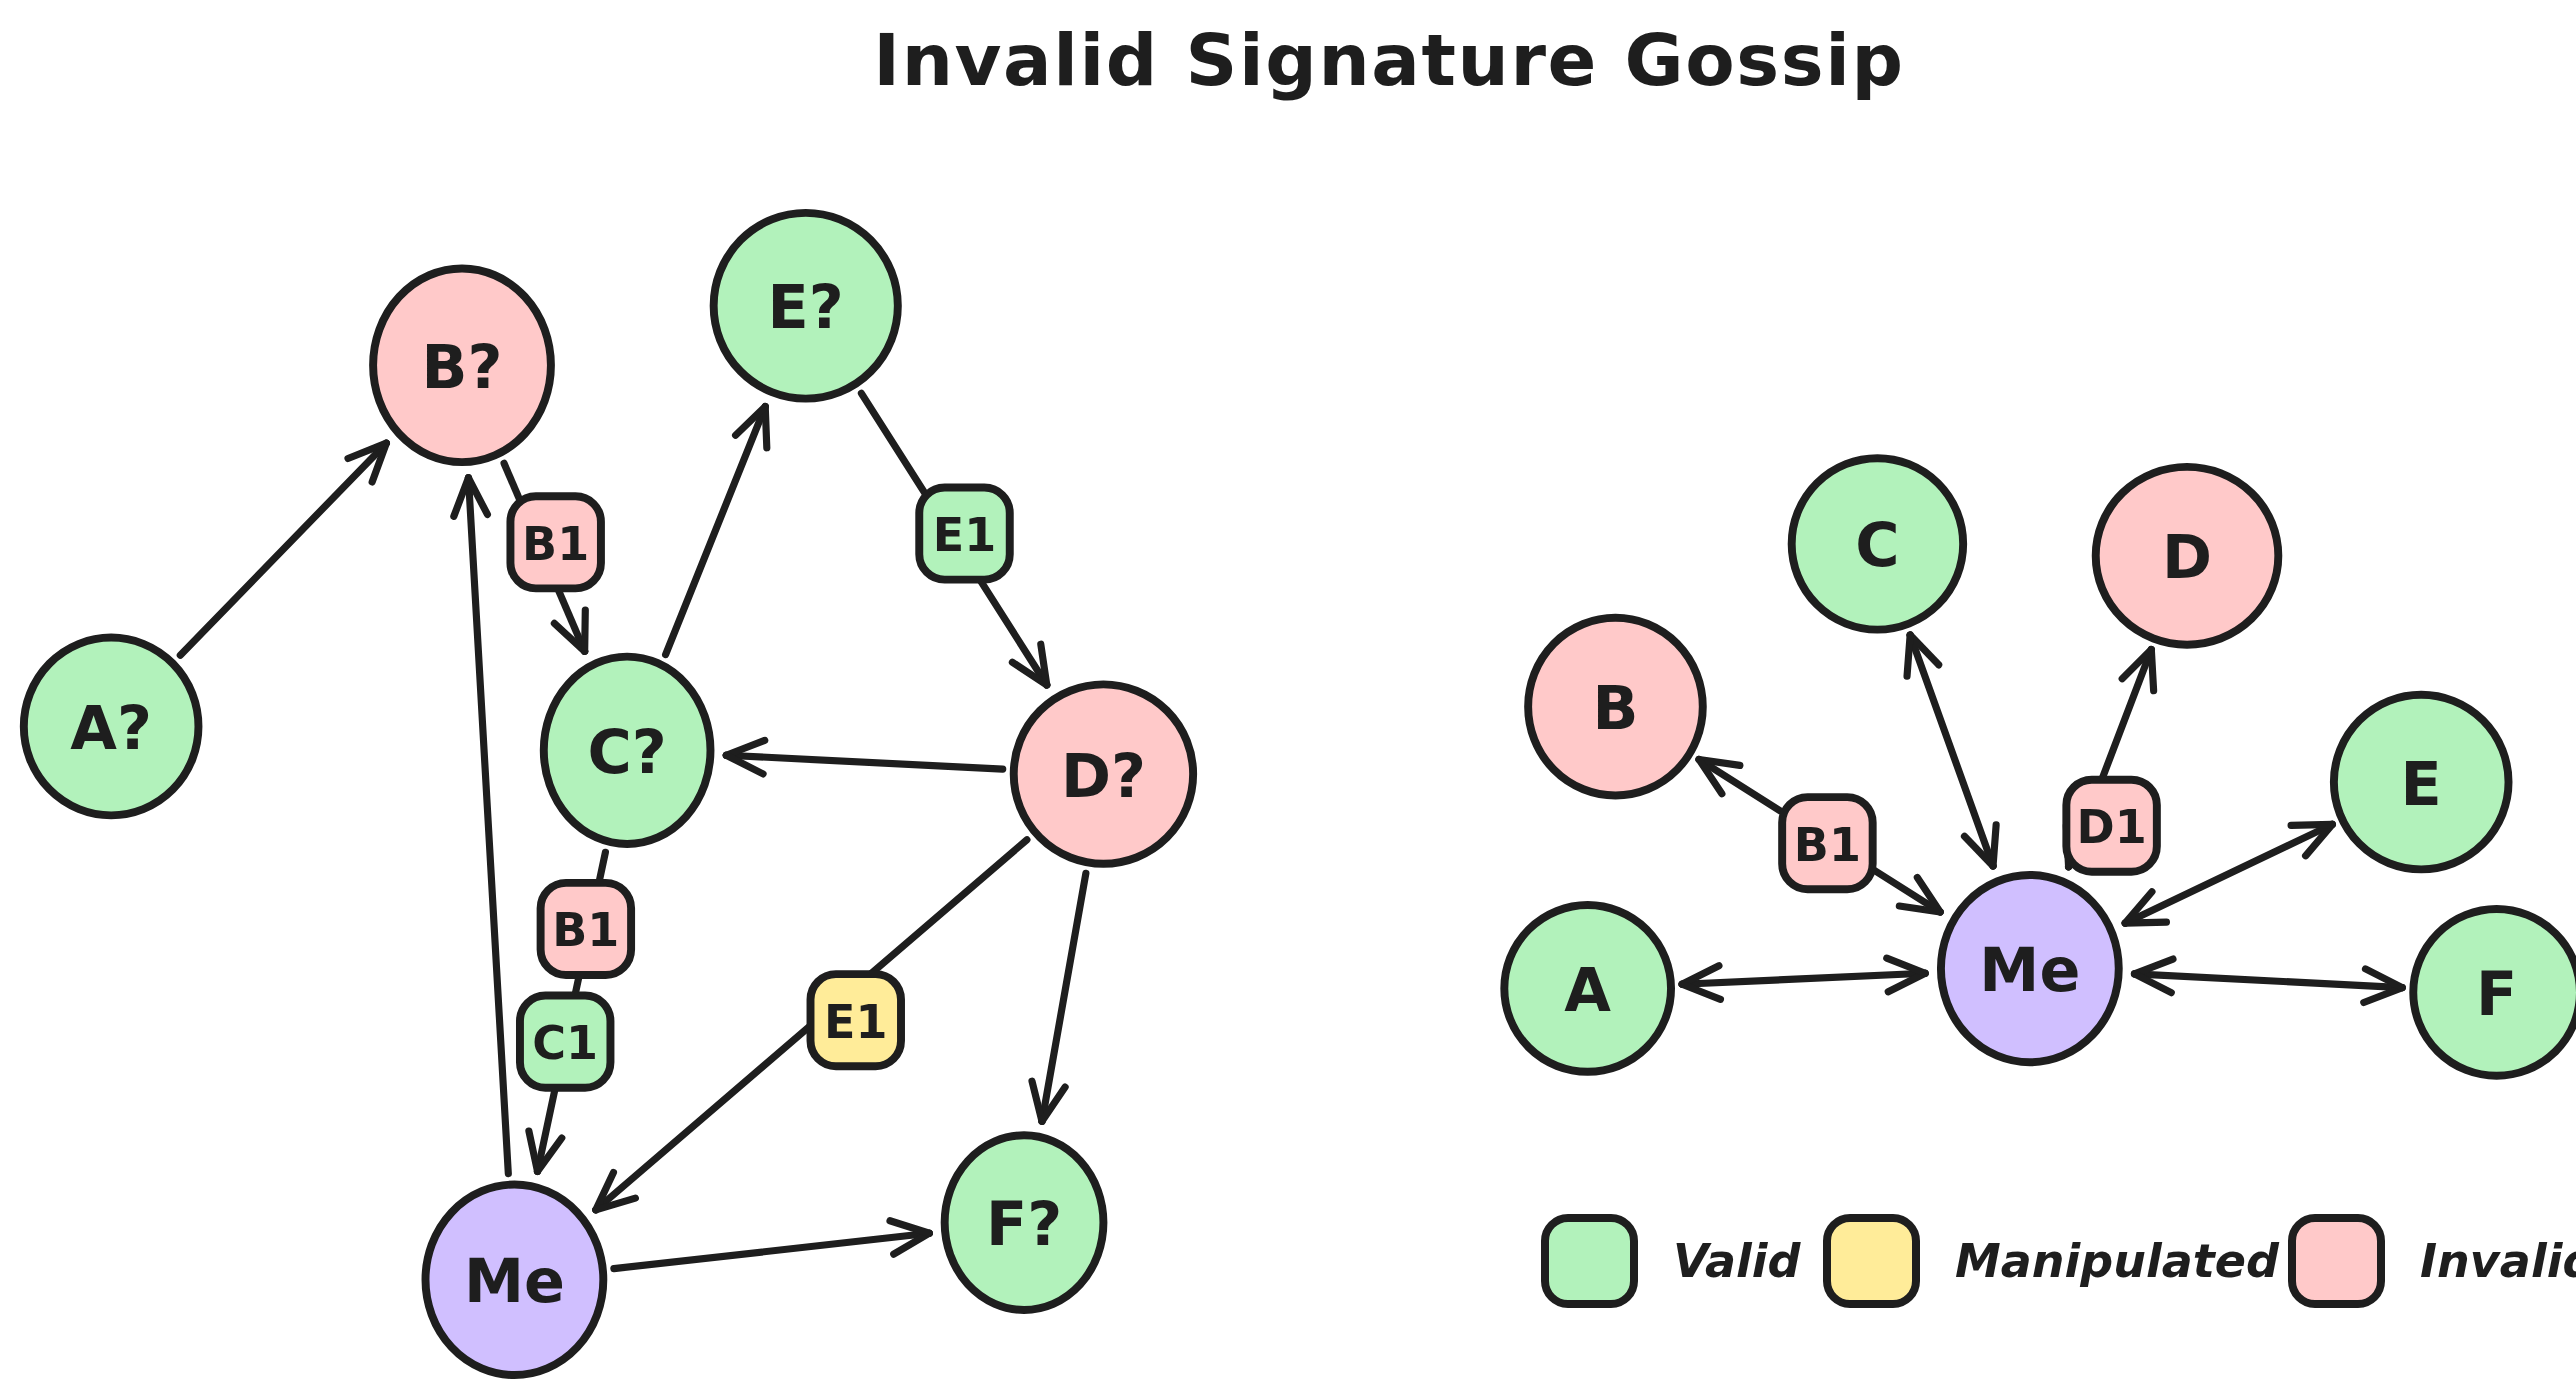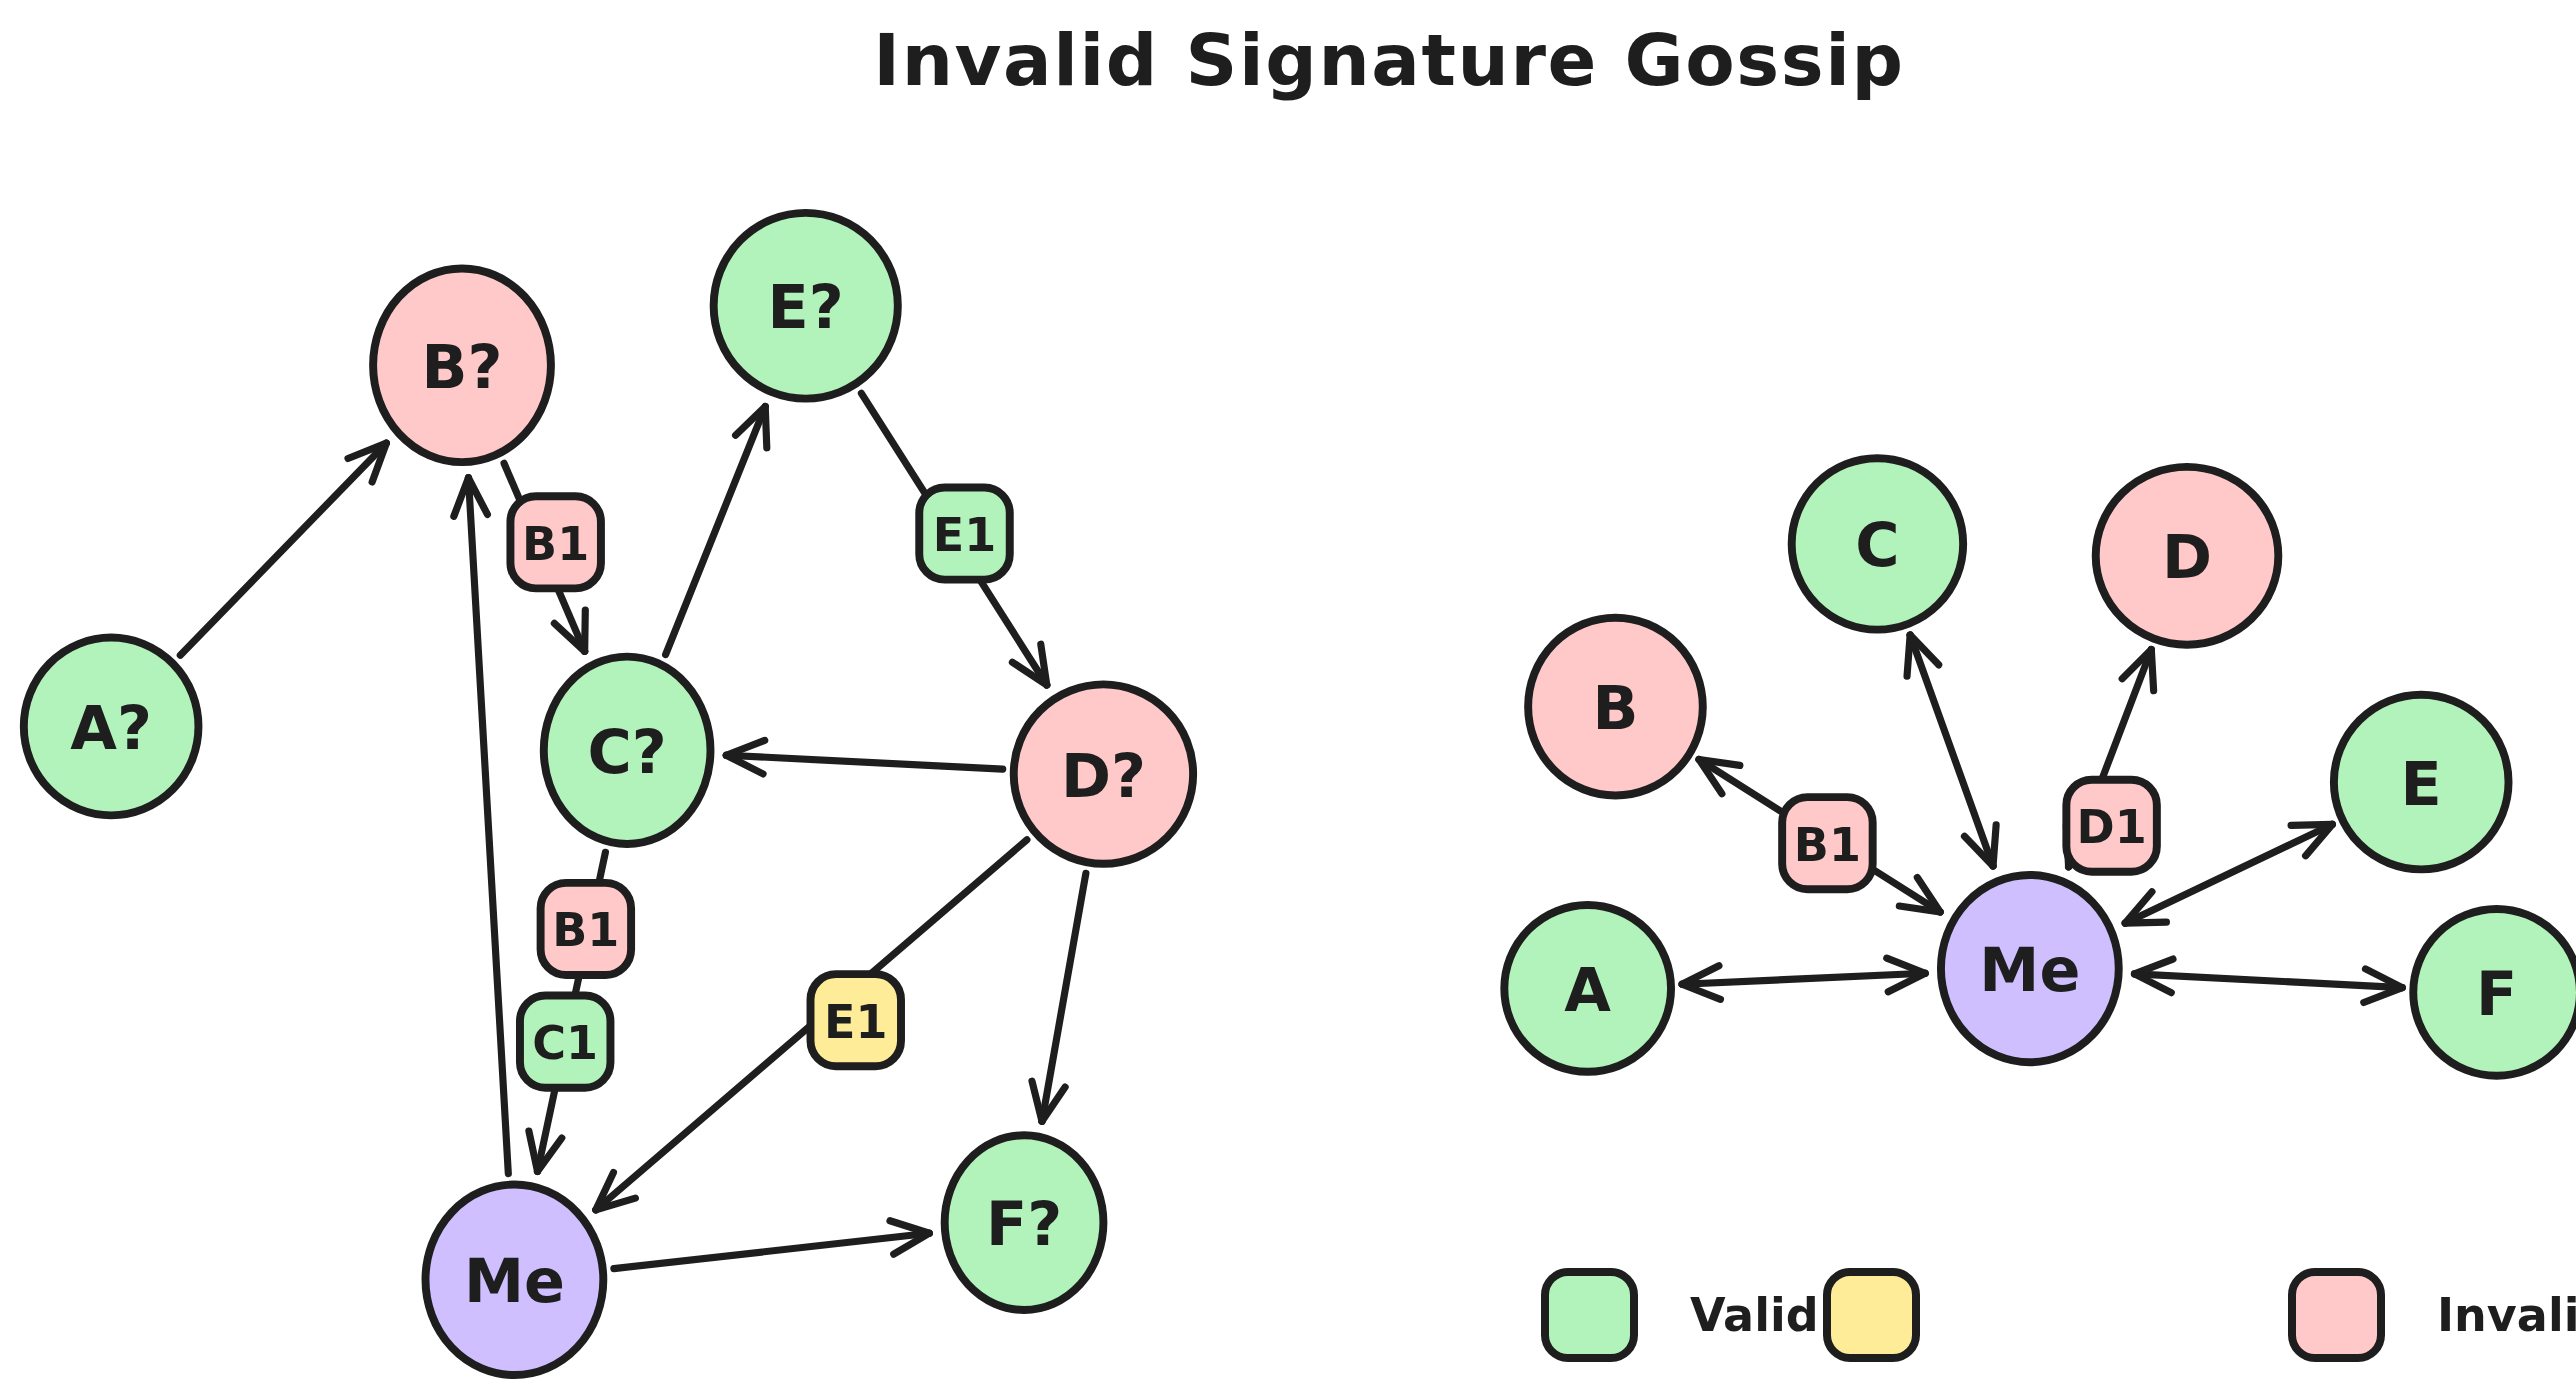--- a/index.html
+++ b/index.html
@@ -18,22 +18,22 @@
   #canvas{position:absolute;left:0;top:0;}
   #canvas .stroke{stroke:var(--stroke);stroke-width:9;stroke-linecap:round;fill:none;}
   #canvas .shape{stroke:var(--stroke);stroke-width:10;}
   #canvas text{
     font-family:"DejaVu Sans", sans-serif;font-weight:bold;fill:var(--stroke);
     text-anchor:middle;dominant-baseline:central;
   }
   #canvas .node-text{font-size:76px;}
   #canvas .badge-text{font-size:58px;}
   .legend-item{
-    position:absolute;top:1268px;height:94px;
-    display:flex;align-items:center;gap:52px;
+    position:absolute;top:1214px;height:94px;
+    display:flex;align-items:center;gap:35px;font-style:italic;
   }
   .swatch{
     width:81px;height:78px;border:8px solid var(--stroke);border-radius:27px;
     flex:0 0 auto;
   }
   .legend-label{font-size:46px;font-weight:bold;white-space:nowrap;}
 </style>
 </head>
 <body>
 
@@ -218,19 +218,20 @@
     </g>
   </svg>
 
 <div>
   <div class="legend-item" style="left:1541px">
     <span class="swatch" style="background: rgb(178, 242, 187);"></span>
     <span class="legend-label">Valid</span>
   </div>
   <div class="legend-item" style="left:1823px">
     <span class="swatch" style="background: rgb(255, 236, 153);"></span>
+    <span class="legend-label">Manipulated</span>
   </div>
   <div class="legend-item" style="left:2288px">
     <span class="swatch" style="background: rgb(255, 201, 201);"></span>
     <span class="legend-label">Invalid</span>
   </div>
 </div>
 
 
 </body></html>

